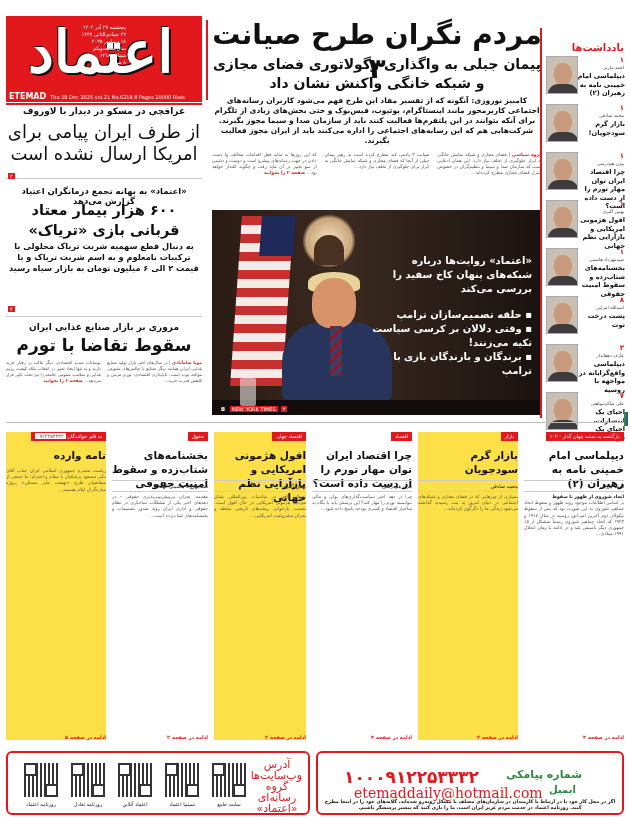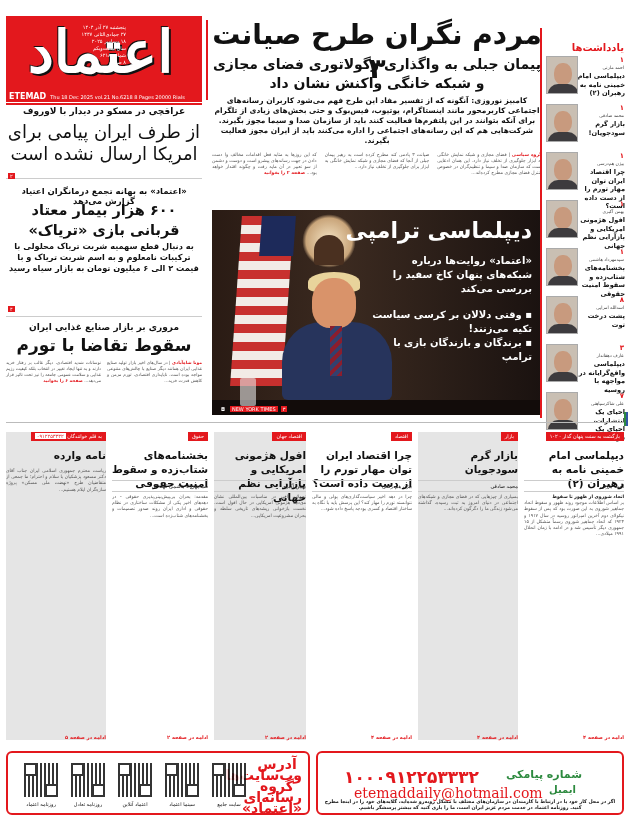--- a/index.html
+++ b/index.html
@@ -63,30 +63,30 @@
 .side-item .ttl{position:absolute;right:3px;top:18px;width:48px;font-size:6.6px;line-height:8.5px;font-weight:bold;direction:rtl;text-align:right}
 .side-line{position:absolute;left:540px;top:28px;width:2px;height:390px;background:#e3181d}
 .green{position:absolute;left:624px;top:412px;width:4px;height:14px;background:linear-gradient(90deg,#2d8a3f 50%,#3454a3 50%)}
 
 .sec{position:absolute;top:432px;height:308px}
 .sec-tag{position:absolute;right:0;top:0;height:9px;font-size:5px;color:#fff;background:#e3181d;padding:0 4px;line-height:9px;direction:rtl}
 .sec-ttl{position:absolute;right:0;top:16px;width:100%;font-size:10.5px;line-height:14px;font-weight:bold;direction:rtl;text-align:right}
 .sec-auth{position:absolute;right:0;width:100%;font-size:5px;direction:rtl;text-align:right;border-top:1px solid #ccc;border-bottom:1px solid #ccc;padding:2px 0}
 .sec-body{position:absolute;right:0;width:100%;bottom:12px;font-size:4.6px;line-height:6.2px;color:#555;direction:rtl;text-align:justify;overflow:hidden}
 .sec-more{position:absolute;right:0;bottom:0;font-size:5px;color:#e3181d;font-weight:bold;direction:rtl}
-.sec.shade{background:#e5e5e5}
+.sec.shade{background:#fde047}
 .hrule{position:absolute;left:6px;top:422px;width:618px;height:1px;background:#bbb}
 
 .qrbox{left:6px;top:751px;width:304px;height:64px;border:2px solid #e3181d;border-radius:6px}
 .qr{position:absolute;top:10px;width:34px;height:34px;background:
  repeating-linear-gradient(90deg,#111 0 2px,#fff 2px 4px),#fff;opacity:.85}
 .qr:before,.qr:after{content:"";position:absolute;width:9px;height:9px;border:2px solid #111;background:#fff}
 .qr:before{left:0;top:0}.qr:after{right:0;bottom:0}
 .qr-lbl{position:absolute;top:48px;width:46px;font-size:5px;text-align:center;direction:rtl}
-.qr-head{position:absolute;right:6px;top:6px;width:50px;font-size:14px;line-height:11px;font-weight:bold;color:#e3181d;direction:rtl;text-align:center}
+.qr-head{position:absolute;right:6px;top:6px;width:50px;font-size:11px;line-height:11px;font-weight:normal;color:#e3181d;direction:rtl;text-align:center}
 .smsbox{left:316px;top:751px;width:308px;height:64px;border:2px solid #e3181d;border-radius:6px}
 .sms-q{position:absolute;left:0;top:3px;width:100%;font-size:7px;font-weight:bold;color:#e3181d;text-align:center;direction:rtl}
 .sms-num{position:absolute;left:26px;top:14px;font-size:17px;font-weight:bold;color:#e3181d;letter-spacing:1px}
 .sms-lbl{position:absolute;right:40px;top:15px;font-size:11px;font-weight:bold;color:#2d8a3f;direction:rtl}
 .mail{position:absolute;left:36px;top:32px;font-family:"DejaVu Serif",serif;font-size:14px;color:#e3181d}
 .mail-lbl{position:absolute;right:46px;top:31px;font-size:10px;font-weight:bold;color:#2d8a3f;direction:rtl}
 .sms-note{position:absolute;left:6px;top:46px;width:292px;font-size:4.8px;line-height:6px;text-align:center;direction:rtl;font-weight:bold}
 </style>
 </head>
 <body>
@@ -137,23 +137,23 @@
   <div class="eagle"></div>
   <div class="flag">
       <div class="canton"></div>
     </div>
   <div class="suit"></div>
   <div class="hair"></div>
   <div class="head"></div>
   <div class="tie"></div>
   <div class="table"></div>
   <div class="glass"></div>
-  <div class="photo-title rtl">دیپلماسی ترامپی</div>
   <div class="photo-text rtl">«اعتماد» روایت‌ها درباره شبکه‌های پنهان کاخ سفید را بررسی می‌کند</div>
   <div class="photo-bullets rtl">
+    <div>▪ <span>حلقه تصمیم‌سازان ترامپ</span></div>
     <div>▪ <span>وقتی دلالان بر کرسی سیاست تکیه می‌زنند!</span></div>
     <div>▪ <span>برندگان و بازندگان بازی با ترامپ</span></div>
   </div>
   <div class="nyt"><span style="background:none">◘</span><span>NEW YORK TIMES</span><span>۳</span></div>
 </div>
 
 <div class="side-line"></div>
 <div class="abs side">
   <div class="side-h rtl">یادداشت‌ها</div>
   <div class="side-item" style="top:22px">

